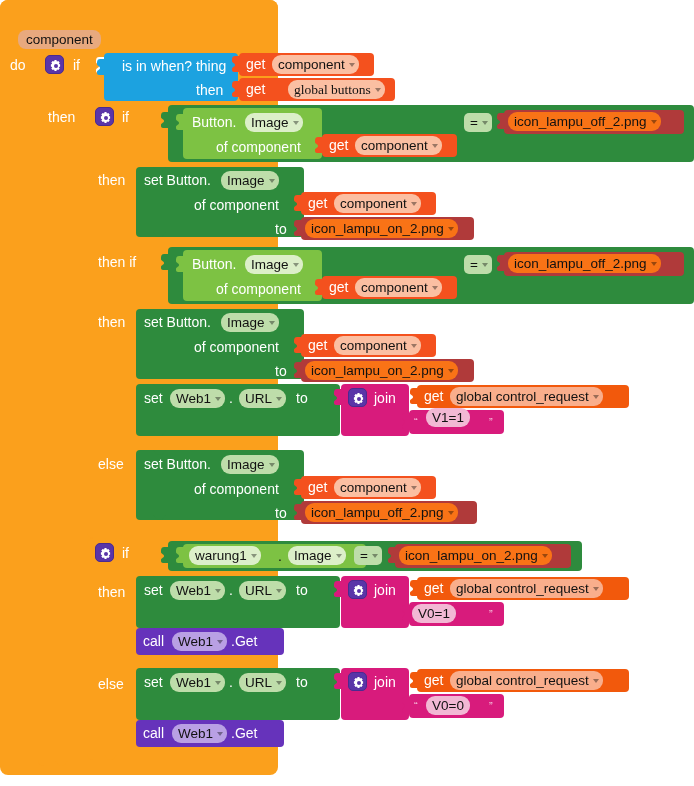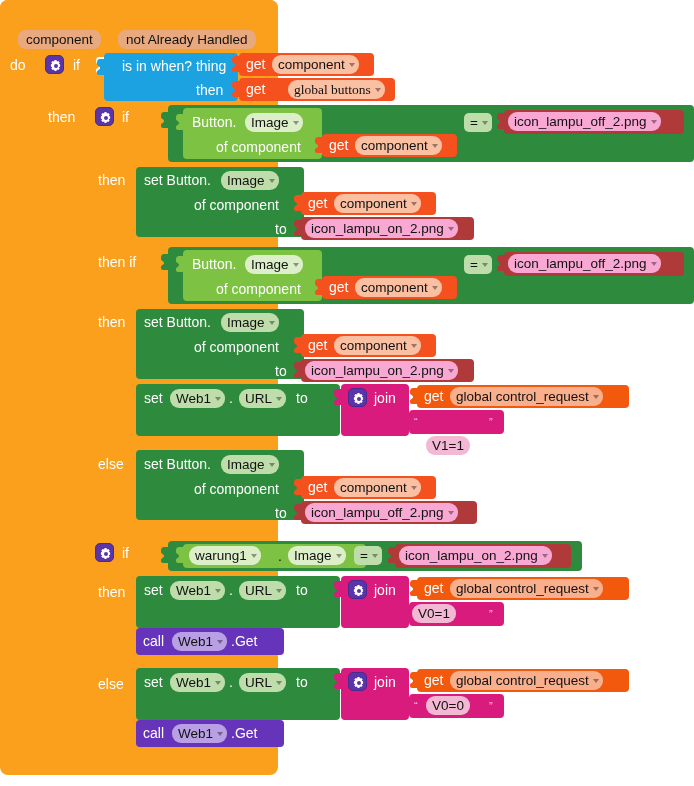--- a/index.html
+++ b/index.html
@@ -42,21 +42,21 @@
     margin-top:-1.5px;border-left:3.5px solid transparent;
     border-right:3.5px solid transparent;border-top:4.5px solid rgba(0,0,0,.38);
   }
   .fld.nocaret{padding-right:6px;}
   .fld.nocaret::after{display:none;}
 
   .f-green-l{background:#DCEFC9;}
   .f-green-d{background:#BEDDAA;}
   .f-orange {background:#FBBFA2;}
   .f-orange2{background:#F9AE8C;}
-  .f-pink   {background:#f9a8d4;}
+  .f-pink   {background:#f97316;}
   .f-pink2  {background:#F2B8D4;}
   .f-purple {background:#B9A0E4;}
   .f-tan    {background:#E8A97E;}
 
   .lbl{color:#fff;white-space:nowrap;}
   .lbl-dark{color:#111;white-space:nowrap;}
 
   
   .plug{position:absolute;left:-7px;top:7px;width:8px;height:16px;}
   .plug i{
@@ -96,21 +96,20 @@
 <body>
 
 <div id="canvas">
 
   <div class="blk c-event r8" style="left:0px;top:0px;width:278px;height:775px;"></div>
 
   <div class="blk c-event" style="left:0px;top:0px;width:278px;height:52px;border-radius:8px 8px 0 0;"></div>
 
 
   <div class="fld f-tan nocaret" style="position:absolute;left:18px;top:30px;padding:1px 8px;border-radius:8px;font-size:13.5px;">component</div>
-  <div class="fld f-tan nocaret" style="position:absolute;left:118px;top:30px;padding:1px 8px;border-radius:8px;font-size:13.5px;">not Already Handled</div>
 
   <div class="row lbl" style="left:10px;top:55px;font-size:14px;">do</div>
 
   <div class="blk c-ctrl r6" style="left:38px;top:52px;width:240px;height:714px;"></div>
   <div class="topnotch" style="left:52px;top:52px;">
       <i style="background:#FBA01C;"></i>
     </div>
   <div class="mutator" style="left:45px;top:55px;"></div>
   <div class="row lbl" style="left:73px;top:55px;">if</div>
   <div class="socket" style="left:96px;top:57px;">
@@ -270,21 +269,21 @@
       <i style="background:#F2590C;"></i>
     </div>
   <div class="row lbl" style="left:424px;top:386px;">get</div>
   <div class="fld f-orange2" style="position:absolute;left:450px;top:387px;">global control_request</div>
 
   <div class="blk c-text r4" style="left:409px;top:410px;width:95px;height:24px;"></div>
   <div class="plug" style="left:402px;top:413px;">
       <i style="background:#D81B7C;"></i>
     </div>
   <div class="row quote" style="left:414px;top:412px;">“</div>
-  <div class="fld f-pink2 nocaret" style="position:absolute;left:426px;top:436px;">V1=1</div>
+  <div class="fld f-pink2 nocaret" style="position:absolute;left:426px;top:408px;">V1=1</div>
   <div class="row quote" style="left:489px;top:412px;">”</div>
 
   <div class="row lbl" style="left:98px;top:454px;">else</div>
   <div class="blk c-comp-d r4" style="left:136px;top:450px;width:168px;height:70px;"></div>
   <div class="topnotch" style="left:150px;top:450px;">
       <i style="background:#2E8B3D;"></i>
     </div>
   <div class="botnotch" style="left:150px;top:515px;">
       <i style="background:#2E8B3D;"></i>
     </div>

